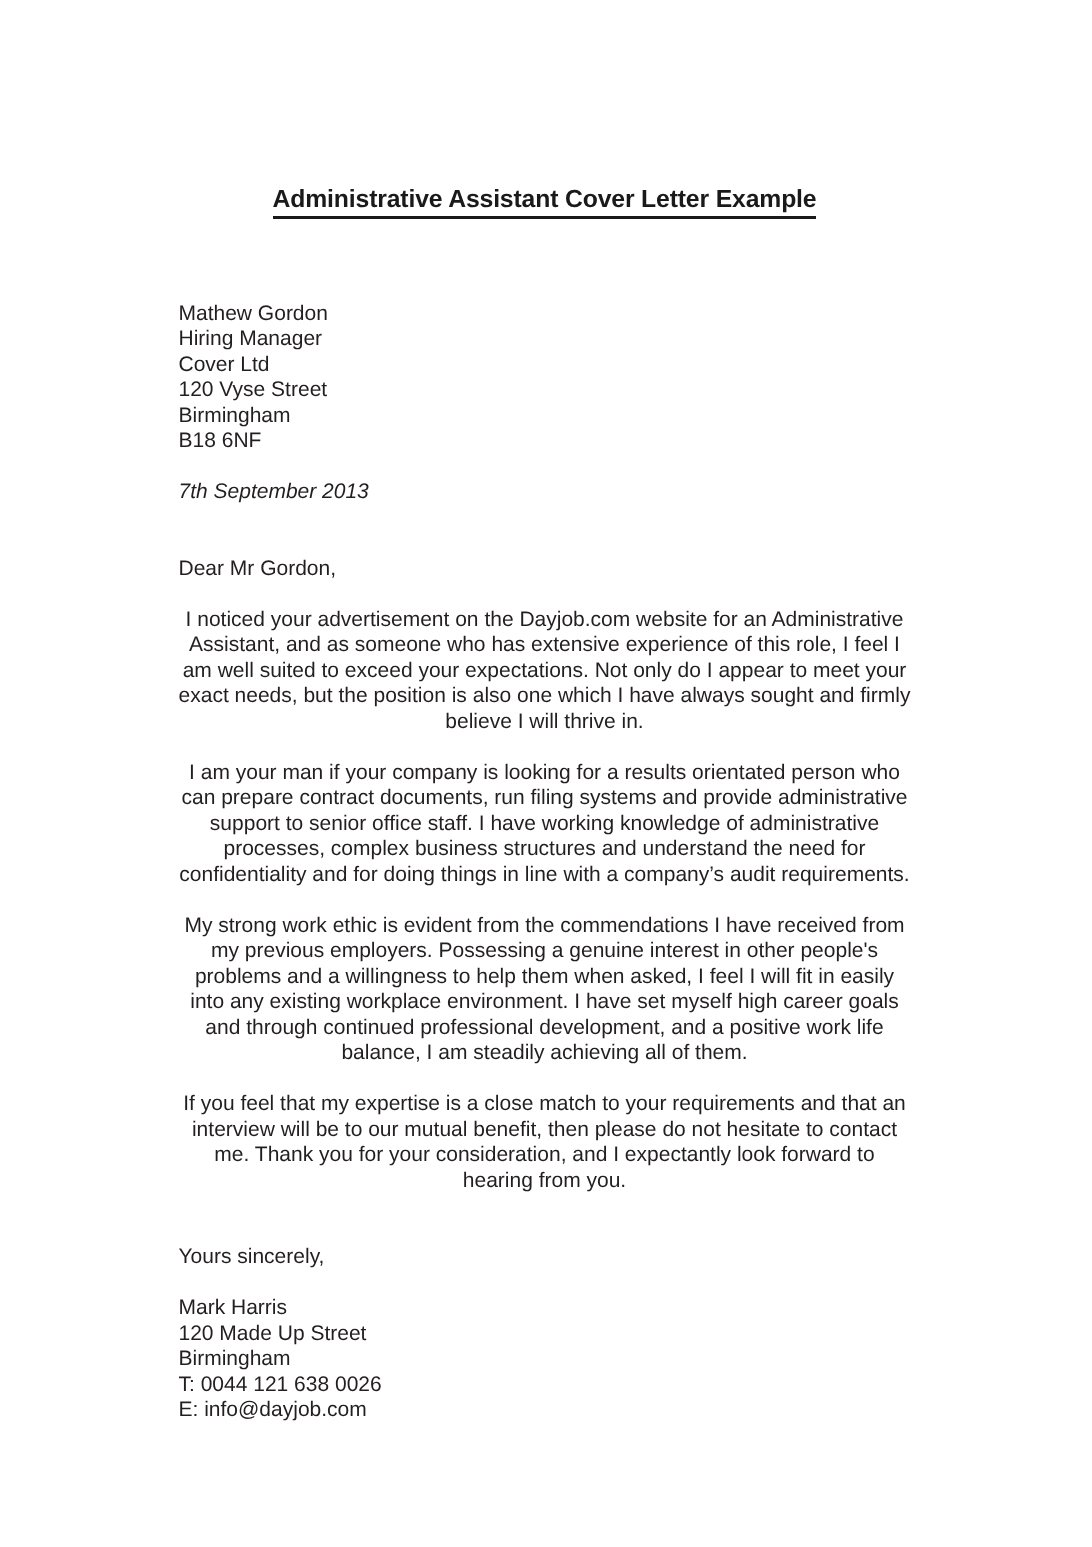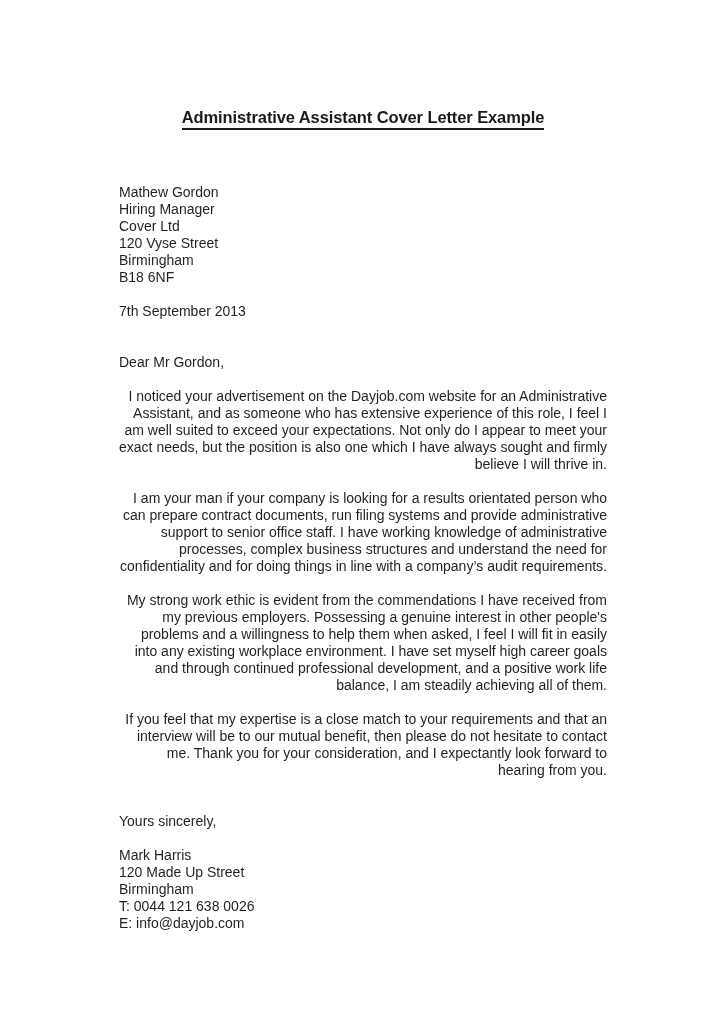--- a/index.html
+++ b/index.html
@@ -17,21 +17,21 @@
   .page {
     position: relative;
     width: 728px;
     height: 1031px;
     background: #ffffff;
     overflow: hidden;
   }
   .letter {
     position: absolute;
     left: 107px;
-    top: 0;
+    top: 16px;
     width: 512px;
   }
   .doc-title {
     text-align: center;
     font-size: 16.5px;
     font-weight: bold;
     color: #1a1a1a;
     margin: 0;
     padding-top: 108px;
     letter-spacing: -0.1px;
@@ -46,27 +46,28 @@
     font-size: 14px;
     line-height: 17px;
     margin: 12px;
     color: #231f20;
   }
   .addr-block {
     margin-top: 54px;
   }
   .date-line {
     margin-top: 17px;
+    font-style: italic;
   }
   .salutation {
     margin-top: 34px;
   }
   .body-para {
     margin-top: 17px;
-    text-align: right;
+    text-align: center;
   }
   .closing {
     margin-top: 34px;
   }
   .sign-block {
     margin-top: 17px;
   }
   .line {
     display: block;
     white-space: pre;

